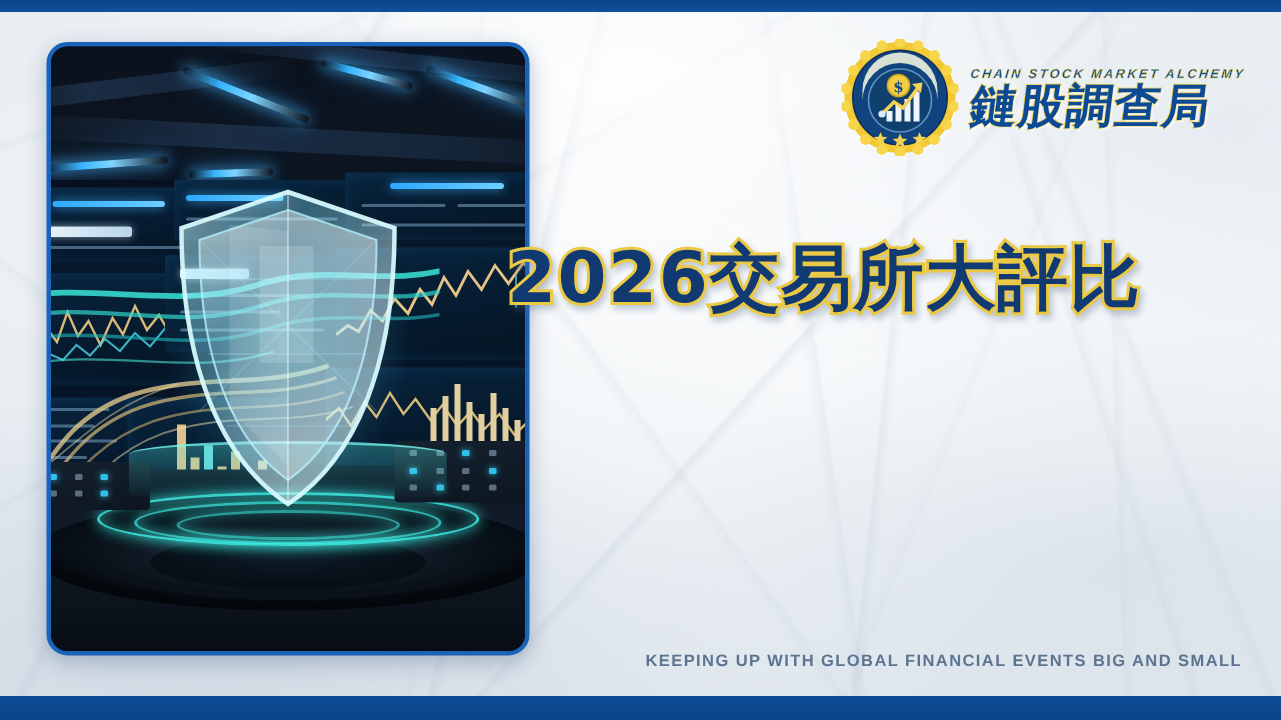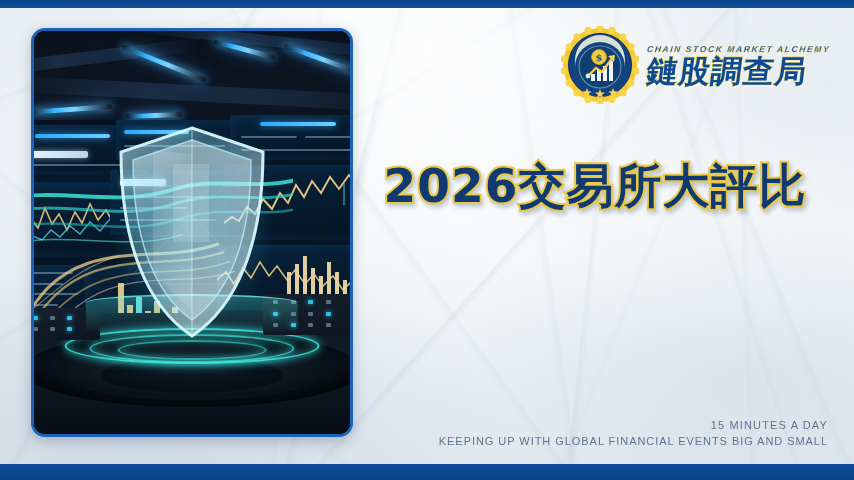--- a/index.html
+++ b/index.html
@@ -190,22 +190,21 @@
     font-family:"DejaVu Sans", sans-serif;
     transform:skewX(-7deg);
     line-height:1.05;
     -webkit-text-stroke:1.2px #e8cf52;
     paint-order:stroke fill;
     text-shadow:1.5px 1.5px 0 rgba(255,255,255,.55);
   }
 
   
   #headline{
-    position:absolute; left:356px; top:158px; width:478px;
-    text-align:center;
+    position:absolute; left:338px; top:158px; width:478px;
   }
   .hl{
     font-family:"DejaVu Sans", sans-serif;
     font-weight:bold;
     color:#113a72;
     -webkit-text-stroke:4px #e9c946;
     paint-order:stroke fill;
     letter-spacing:1px;
     line-height:1.18;
     white-space:nowrap;
@@ -217,21 +216,21 @@
   
   #tagline{
     position:absolute; right:26px; bottom:33px;
     text-align:right; color:#5d7390;
   }
   .tag1{
     font-size:11px; letter-spacing:1.15px; font-weight:normal;
     margin-bottom:4px; color:#5c7490;
   }
   .tag2{
-    font-size:11px; letter-spacing:.95px; font-weight:normal;
+    font-size:11px; letter-spacing:.95px; font-weight:bold;
     color:#5c7490;
     margin-left:18px;
   }
 </style>
 </head>
 <body>
 
 <div id="canvas">
 
   <div class="paper-veins"></div>
@@ -513,17 +512,16 @@
       <div class="brand-en">CHAIN STOCK MARKET ALCHEMY</div>
       <div class="brand-cn">鏈股調查局</div>
     </div>
   </div>
 
   <div id="headline">
     <div class="hl hl1">2026交易所大評比</div>
   </div>
 
   <div id="tagline">
-    <div class="tag1">15 MINUTES A DAY</div>
     <div class="tag2">KEEPING UP WITH GLOBAL FINANCIAL EVENTS BIG AND SMALL</div>
   </div>
 
 </div>
 
 </body></html>

